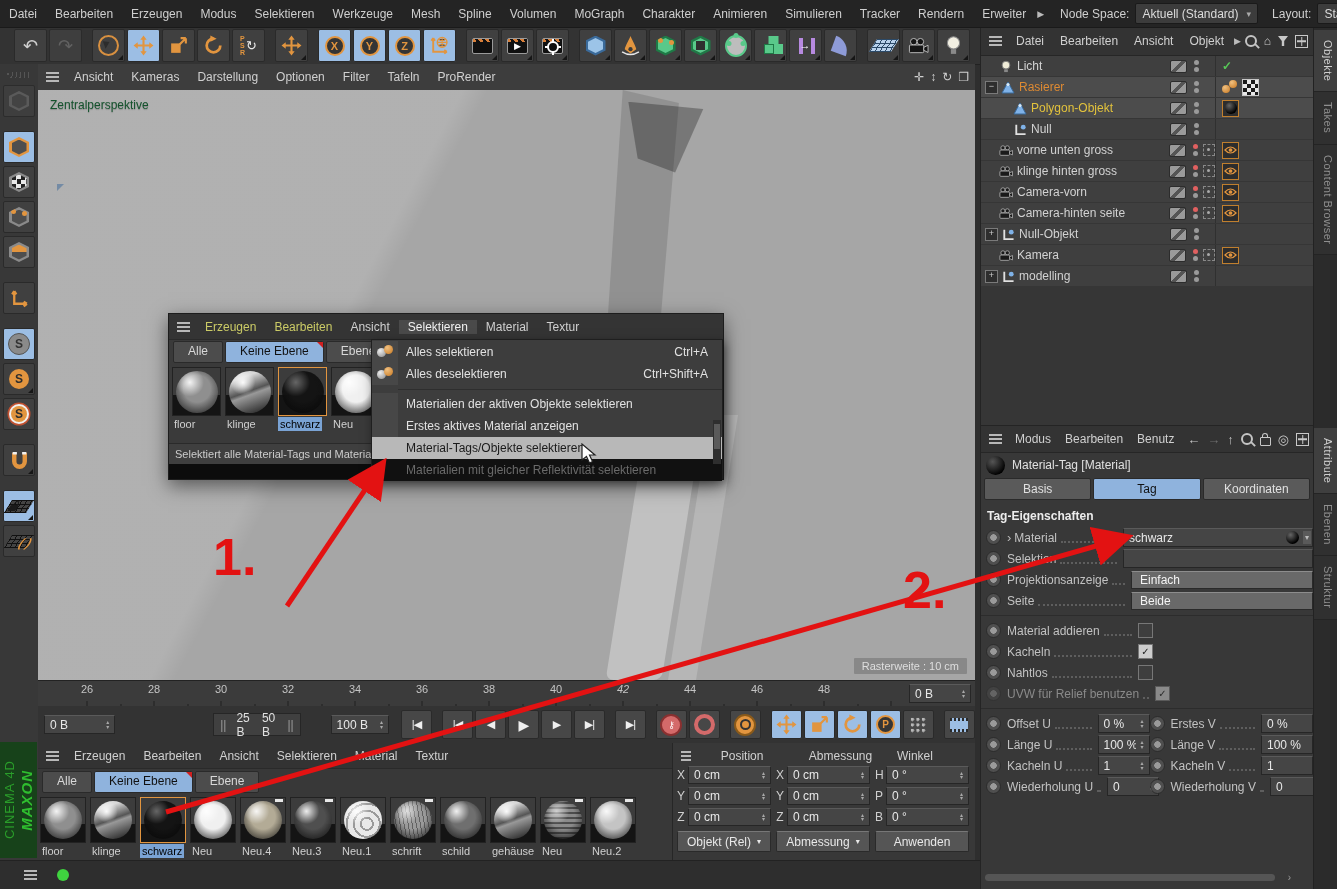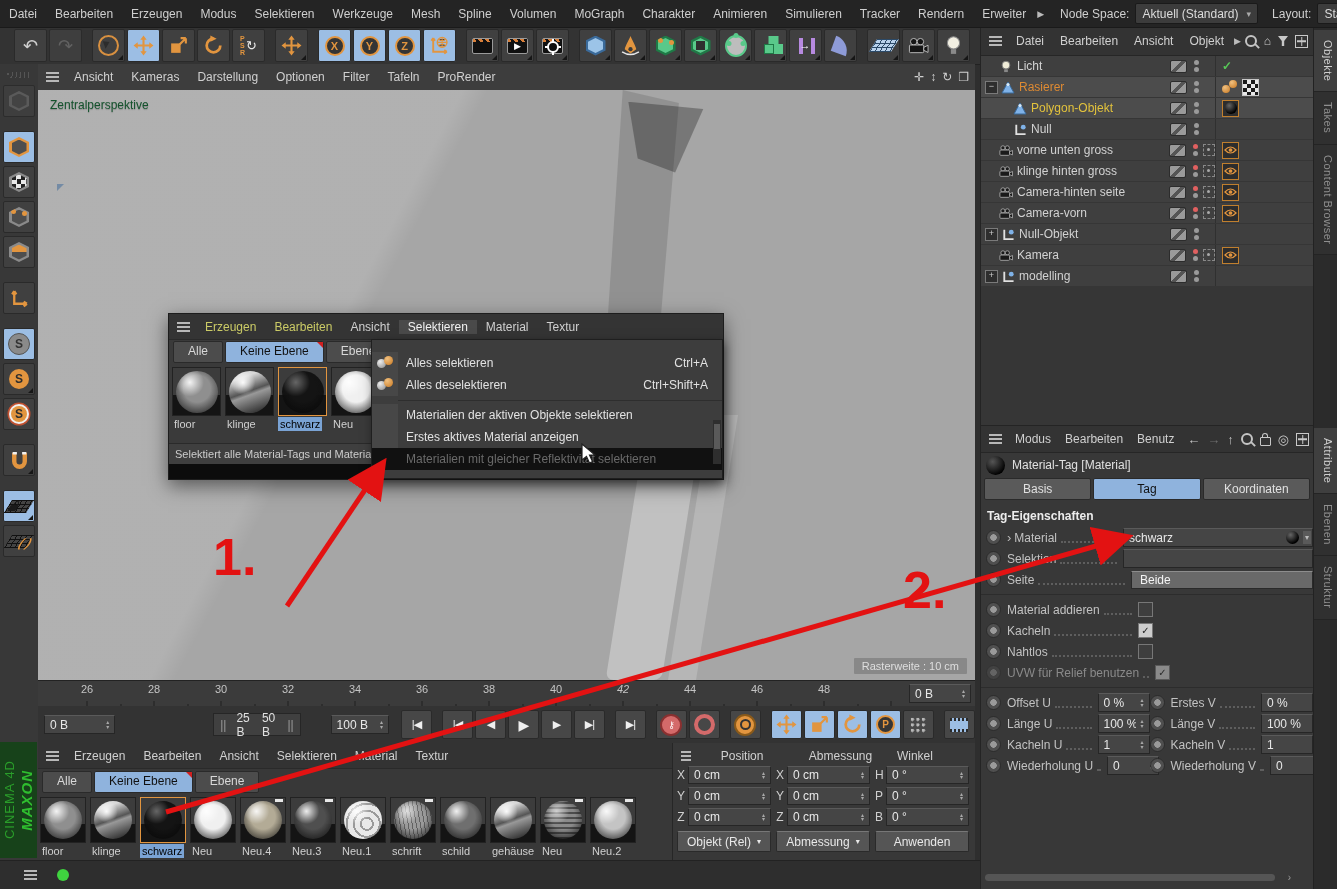--- a/index.html
+++ b/index.html
@@ -231,21 +231,21 @@
   #popup .mi.active{background:#4a4a4a;color:#f0f0f0;}
   #pp-left{position:absolute;left:0;top:25px;width:392px;bottom:0;display:flex;flex-direction:column;}
   #pp-left .mats{padding-left:3px;}
   #pp-left .mat{width:49px;}
   #pp-left .thumb{width:47px;height:47px;}
   #pp-left .sphere{width:42px;height:42px;}
   #pp-status{margin-top:auto;background:#3f3f3f;border-top:1px solid #2a2a2a;color:#cccccc;font-size:11px;
              padding:4px 6px;white-space:nowrap;overflow:hidden;}
   #pp-black{height:15px;background:#0c0c0c;}
   #pp-drop{position:absolute;left:202px;top:25px;right:0;bottom:0;background:#3d3d3d;border:1px solid #1f1f1f;
-           box-shadow:2px 4px 10px rgba(0,0,0,.5);display:flex;flex-direction:column;padding-top:12px;box-sizing:border-box;}
+           box-shadow:2px 4px 10px rgba(0,0,0,.5);display:flex;flex-direction:column;padding-top:1px;box-sizing:border-box;}
   .dditem{height:22px;display:flex;align-items:center;color:#e2e2e2;position:relative;padding-right:14px;}
   .ddgutter{width:26px;align-self:stretch;background:#474747;display:flex;align-items:center;justify-content:center;flex:0 0 auto;}
   .ddlabel{margin-left:8px;white-space:nowrap;}
   .ddshort{margin-left:auto;white-space:nowrap;}
   .dditem.hlt{background:#b8b8b8;}
   .dditem.hlt .ddlabel{color:#1a1a1a;}
   .dditem.dimmed{background:#111;}
   .dditem.dimmed .ddlabel{color:#6a6a6a;}
   .ddsep{height:4px;border-bottom:1px solid #2e2e2e;margin-bottom:3px;margin-left:26px;}
   .ddspheres{position:relative;width:16px;height:14px;}
@@ -1008,21 +1008,21 @@
         <div class="orow">
           <span class="expsp"></span>
           <span style="display: flex;">
             <svg class="si12" viewBox="0 0 16 12">
               <circle cx="4.5" cy="3" r="2.4" fill="#1a1a1a" stroke="#aaa"></circle>
               <circle cx="9.5" cy="3" r="2.4" fill="#1a1a1a" stroke="#aaa"></circle>
               <rect x="1" y="5.5" width="11" height="6" rx="1" fill="#1a1a1a" stroke="#aaa"></rect>
               <path d="M12 7.5 L15.5 6 V11 L12 9.5 Z" fill="#1a1a1a" stroke="#aaa"></path>
             </svg>
           </span>
-          <span class="oname">Camera-hinten seite</span>
+          <span class="oname">Camera-vorn</span>
           <span class="chip"></span>
           <span class="dotcol">
             <i class="dot red"></i>
             <i class="dot"></i>
           </span>
           <span class="crossh"></span>
           <span class="tagarea">
             <span class="tagbox">
               <svg width="13" height="10" viewBox="0 0 14 10">
                 <path d="M1 5 Q7 -1.5 13 5 Q7 11.5 1 5 Z" fill="none" stroke="#e2953f" stroke-width="1.3"></path>
@@ -1034,21 +1034,21 @@
         <div class="orow">
           <span class="expsp"></span>
           <span style="display: flex;">
             <svg class="si12" viewBox="0 0 16 12">
               <circle cx="4.5" cy="3" r="2.4" fill="#1a1a1a" stroke="#aaa"></circle>
               <circle cx="9.5" cy="3" r="2.4" fill="#1a1a1a" stroke="#aaa"></circle>
               <rect x="1" y="5.5" width="11" height="6" rx="1" fill="#1a1a1a" stroke="#aaa"></rect>
               <path d="M12 7.5 L15.5 6 V11 L12 9.5 Z" fill="#1a1a1a" stroke="#aaa"></path>
             </svg>
           </span>
-          <span class="oname">Camera-vorn</span>
+          <span class="oname">Camera-hinten seite</span>
           <span class="chip"></span>
           <span class="dotcol">
             <i class="dot red"></i>
             <i class="dot"></i>
           </span>
           <span class="crossh"></span>
           <span class="tagarea">
             <span class="tagbox">
               <svg width="13" height="10" viewBox="0 0 14 10">
                 <path d="M1 5 Q7 -1.5 13 5 Q7 11.5 1 5 Z" fill="none" stroke="#e2953f" stroke-width="1.3"></path>
@@ -1163,20 +1163,26 @@
         <div class="arow">
           <span class="rad"></span>
           <span class="alabel">Selektion</span>
           <span class="leader"></span>
           <div class="afield field">
             <span class="val"></span>
           </div>
         </div>
         <div class="arow">
           <span class="rad"></span>
+          <span class="alabel">Projektionsanzeige</span>
+          <span class="leader"></span>
+          <div class="dbtn">Einfach</div>
+        </div>
+        <div class="arow">
+          <span class="rad"></span>
           <span class="alabel">Seite</span>
           <span class="leader"></span>
           <div class="dbtn">Beide</div>
         </div>
       </div>
     <div class="asep"></div>
     <div id="am-checks">
         <div class="arow">
           <span class="rad"></span>
           <span class="alabel">Material addieren</span>
@@ -1379,20 +1385,24 @@
           </div>
           <div class="ddsep"></div>
           <div class="dditem">
             <span class="ddgutter"></span>
             <span class="ddlabel">Materialien der aktiven Objekte selektieren</span>
           </div>
           <div class="dditem">
             <span class="ddgutter"></span>
             <span class="ddlabel">Erstes aktives Material anzeigen</span>
           </div>
+          <div class="dditem hlt">
+            <span class="ddgutter" style="background: transparent;"></span>
+            <span class="ddlabel">Material-Tags/Objekte selektieren</span>
+          </div>
           <div class="dditem dimmed">
             <span class="ddgutter" style="background: transparent;"></span>
             <span class="ddlabel">Materialien mit gleicher Reflektivität selektieren</span>
           </div>
         </div>
       <div id="dd-scroll">
           <i></i>
         </div>
     </div>
   </div>

